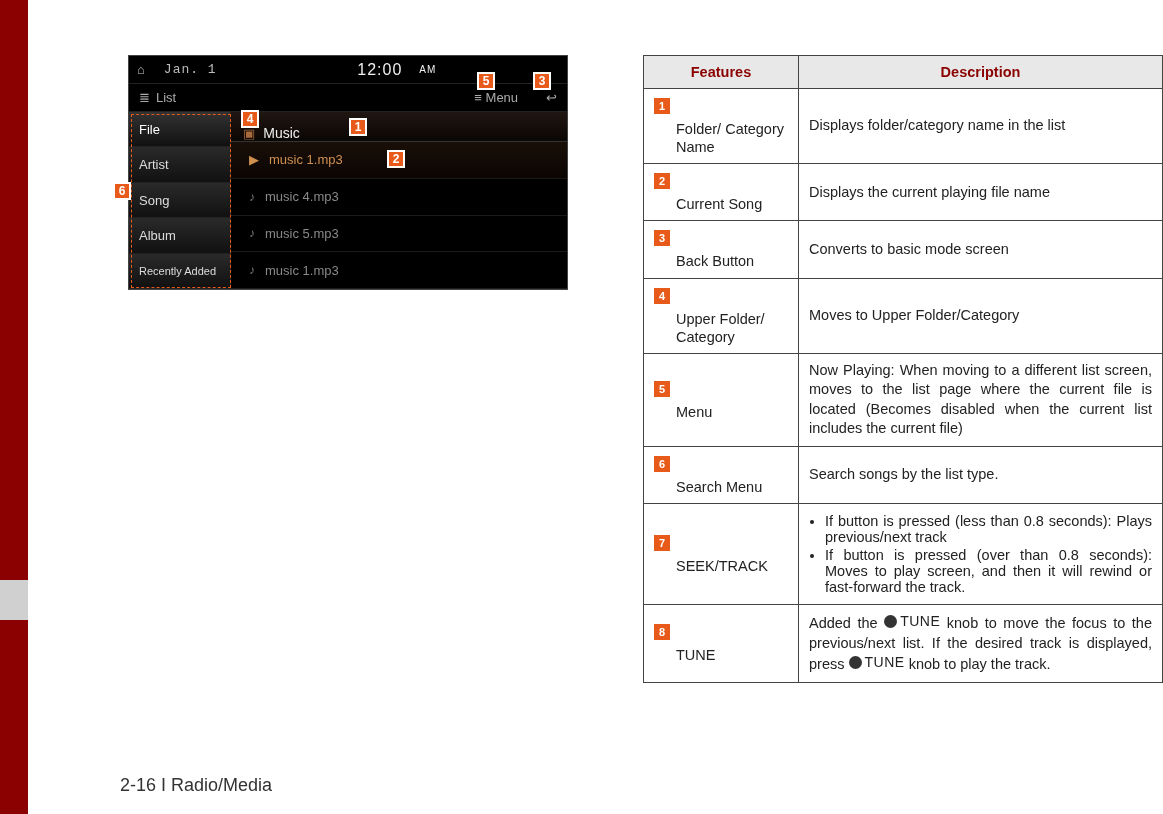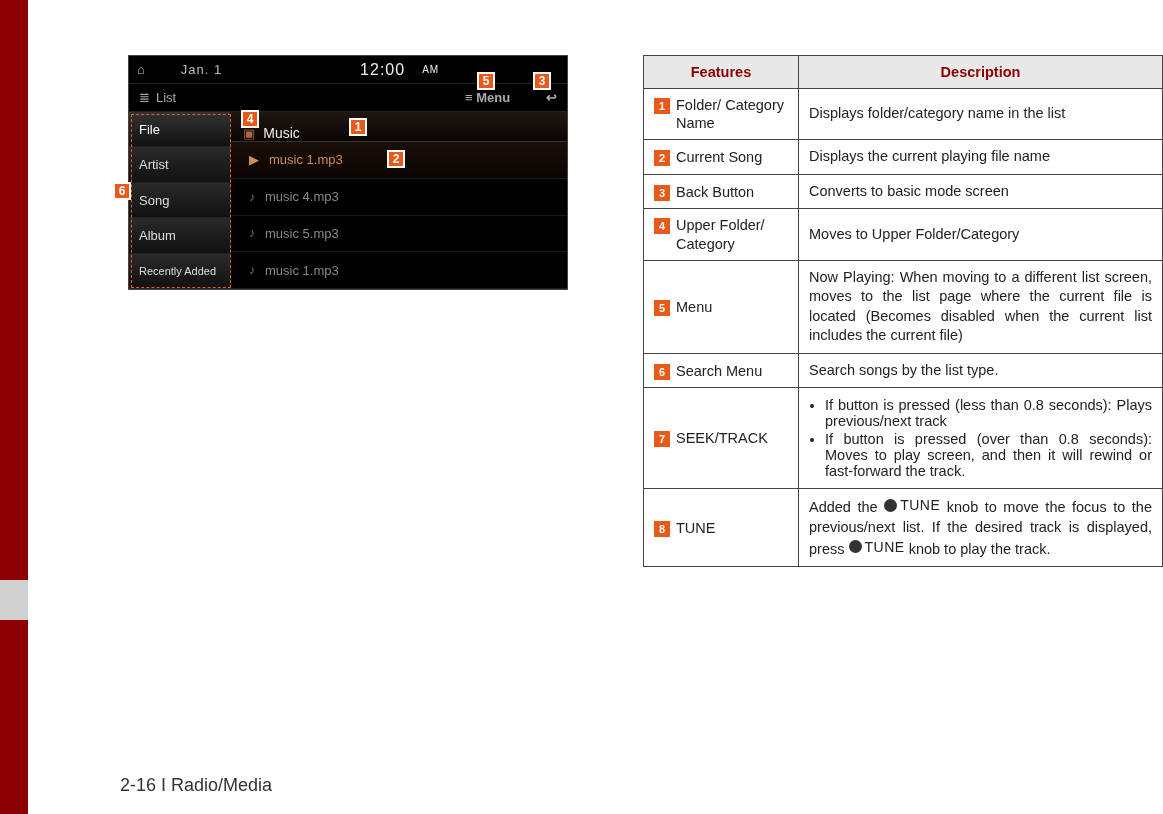--- a/index.html
+++ b/index.html
@@ -42,32 +42,32 @@
   .shot-topbar {
     display: flex;
     align-items: center;
     height: 28px;
     background: #000;
     padding: 0 8px;
     gap: 18px;
     border-bottom: 1px solid #222;
     font-size: 13px;
   }
-  .shot-topbar .date { flex: 0 0 auto; margin-left: 18px; color: #bbb; letter-spacing: 1px; }
+  .shot-topbar .date { flex: 0 0 auto; margin-left: 1px; color: #bbb; letter-spacing: 1px; font-family: Liberation Mono, monospace; }
   .shot-topbar .time { flex: 1; text-align: center; color: #eee; font-size: 16px; letter-spacing: 1px;}
   .shot-topbar .time .ampm { font-size: 10px; vertical-align: 2px; margin-left: 17px;}
   .shot-topbar .home-ico { color:#bbb; }
   .shot-subbar {
     display: flex; align-items: center; justify-content: space-between;
     height: 28px; padding: 0 10px;
     border-bottom: 1px solid #222;
     font-size: 13px;
   }
   .shot-subbar .left { display:flex; gap:6px; align-items:center; color:#aaa;}
-  .shot-subbar .right { display:flex; gap:36px; align-items:center; color:#aaa;font-weight:bold;}
+  .shot-subbar .right { display:flex; gap:28px; align-items:center; color:#aaa;}
   .shot-split { display: flex; height: calc(100% - 56px); }
   .left-menu {
     width: 102px;
     border-right: 1px solid #222;
     display: flex; flex-direction: column;
   }
   .left-menu .item {
     flex:1;
     display:flex; align-items:center;
     padding: 0 10px;
@@ -149,21 +149,21 @@
   .feat-table .feat-col { width: 155px; }
   .feat-cell { display: flex; align-items: flex-start; gap: 6px; }
   .feat-cell .num {
     flex: 0 0 auto;
     width: 16px; height: 16px;
     background: #e85a1a;
     color: #fff; font-size: 11px; font-weight: bold;
     display:flex; align-items:center; justify-content:center;
     margin-top: 2px;
   }
-  .feat-cell .txt { flex:1; line-height: 1.25; }
+  .feat-cell .txt { flex:1; line-height: 1.25; margin-top: 24px; }
   .desc ul { list-style: disc; padding-left: 16px; }
   .desc ul li { margin: 2px 0; text-align: justify; }
   .desc p { text-align: justify; line-height: 1.35; }
   .knob {
     display:inline-flex; align-items:center; gap:3px;
     white-space: nowrap;
   }
   .knob-dot { width:13px; height:13px; border-radius:50%; background:#333; display:inline-block;}
   .knob-txt { font-family: "Arial Narrow", Arial, sans-serif; letter-spacing: 0.5px; font-size: 14px;}
 

